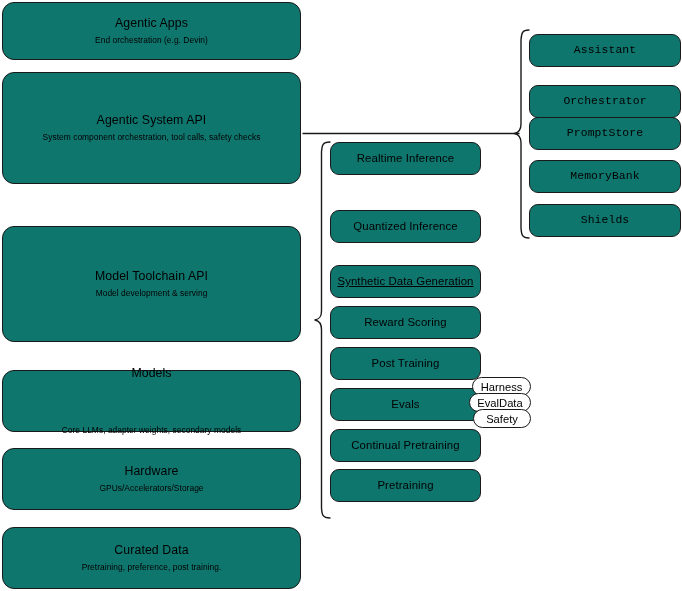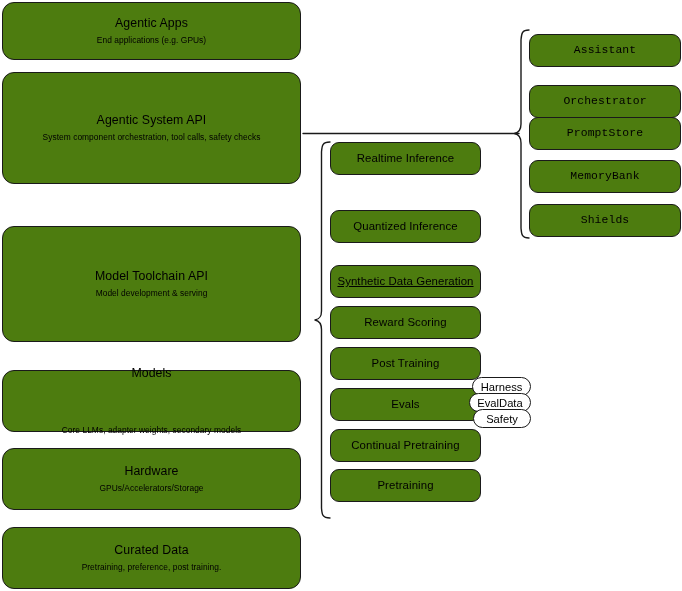--- a/index.html
+++ b/index.html
@@ -14,21 +14,21 @@
   #canvas {
     position: relative;
     width: 682px;
     height: 591px;
     background: #ffffff;
     overflow: hidden;
   }
   .node {
     position: absolute;
     box-sizing: border-box;
-    background: #4d7c0f;
+    background: #0f766e;
     border: 1.4px solid #1a1a1a;
     border-radius: 12px;
     display: flex;
     flex-direction: column;
     align-items: center;
     justify-content: center;
     text-align: center;
     line-height: 1.25;
   }
   .node .title {
@@ -102,21 +102,21 @@
                L 321.5 311
                C 321.5 317, 319.5 319, 315 320
                C 319.5 321, 321.5 323.5, 321.5 329.5
                L 321.5 508
                C 322 514, 322 518, 330 518"></path>
     </svg>
   </div>
 
   <div class="node layer-node" style="top:2px; height:58px;">
     <div class="title">Agentic Apps</div>
-    <div class="subtitle">End applications (e.g. GPUs)</div>
+    <div class="subtitle">End orchestration (e.g. Devin)</div>
   </div>
 
   <div class="node layer-node" style="top:72px; height:112px;">
     <div class="title">Agentic System API</div>
     <div class="subtitle">System component orchestration, tool calls, safety checks</div>
   </div>
 
   <div class="node layer-node" style="top:226px; height:116px;">
     <div class="title">Model Toolchain API</div>
     <div class="subtitle">Model development &amp; serving</div>

